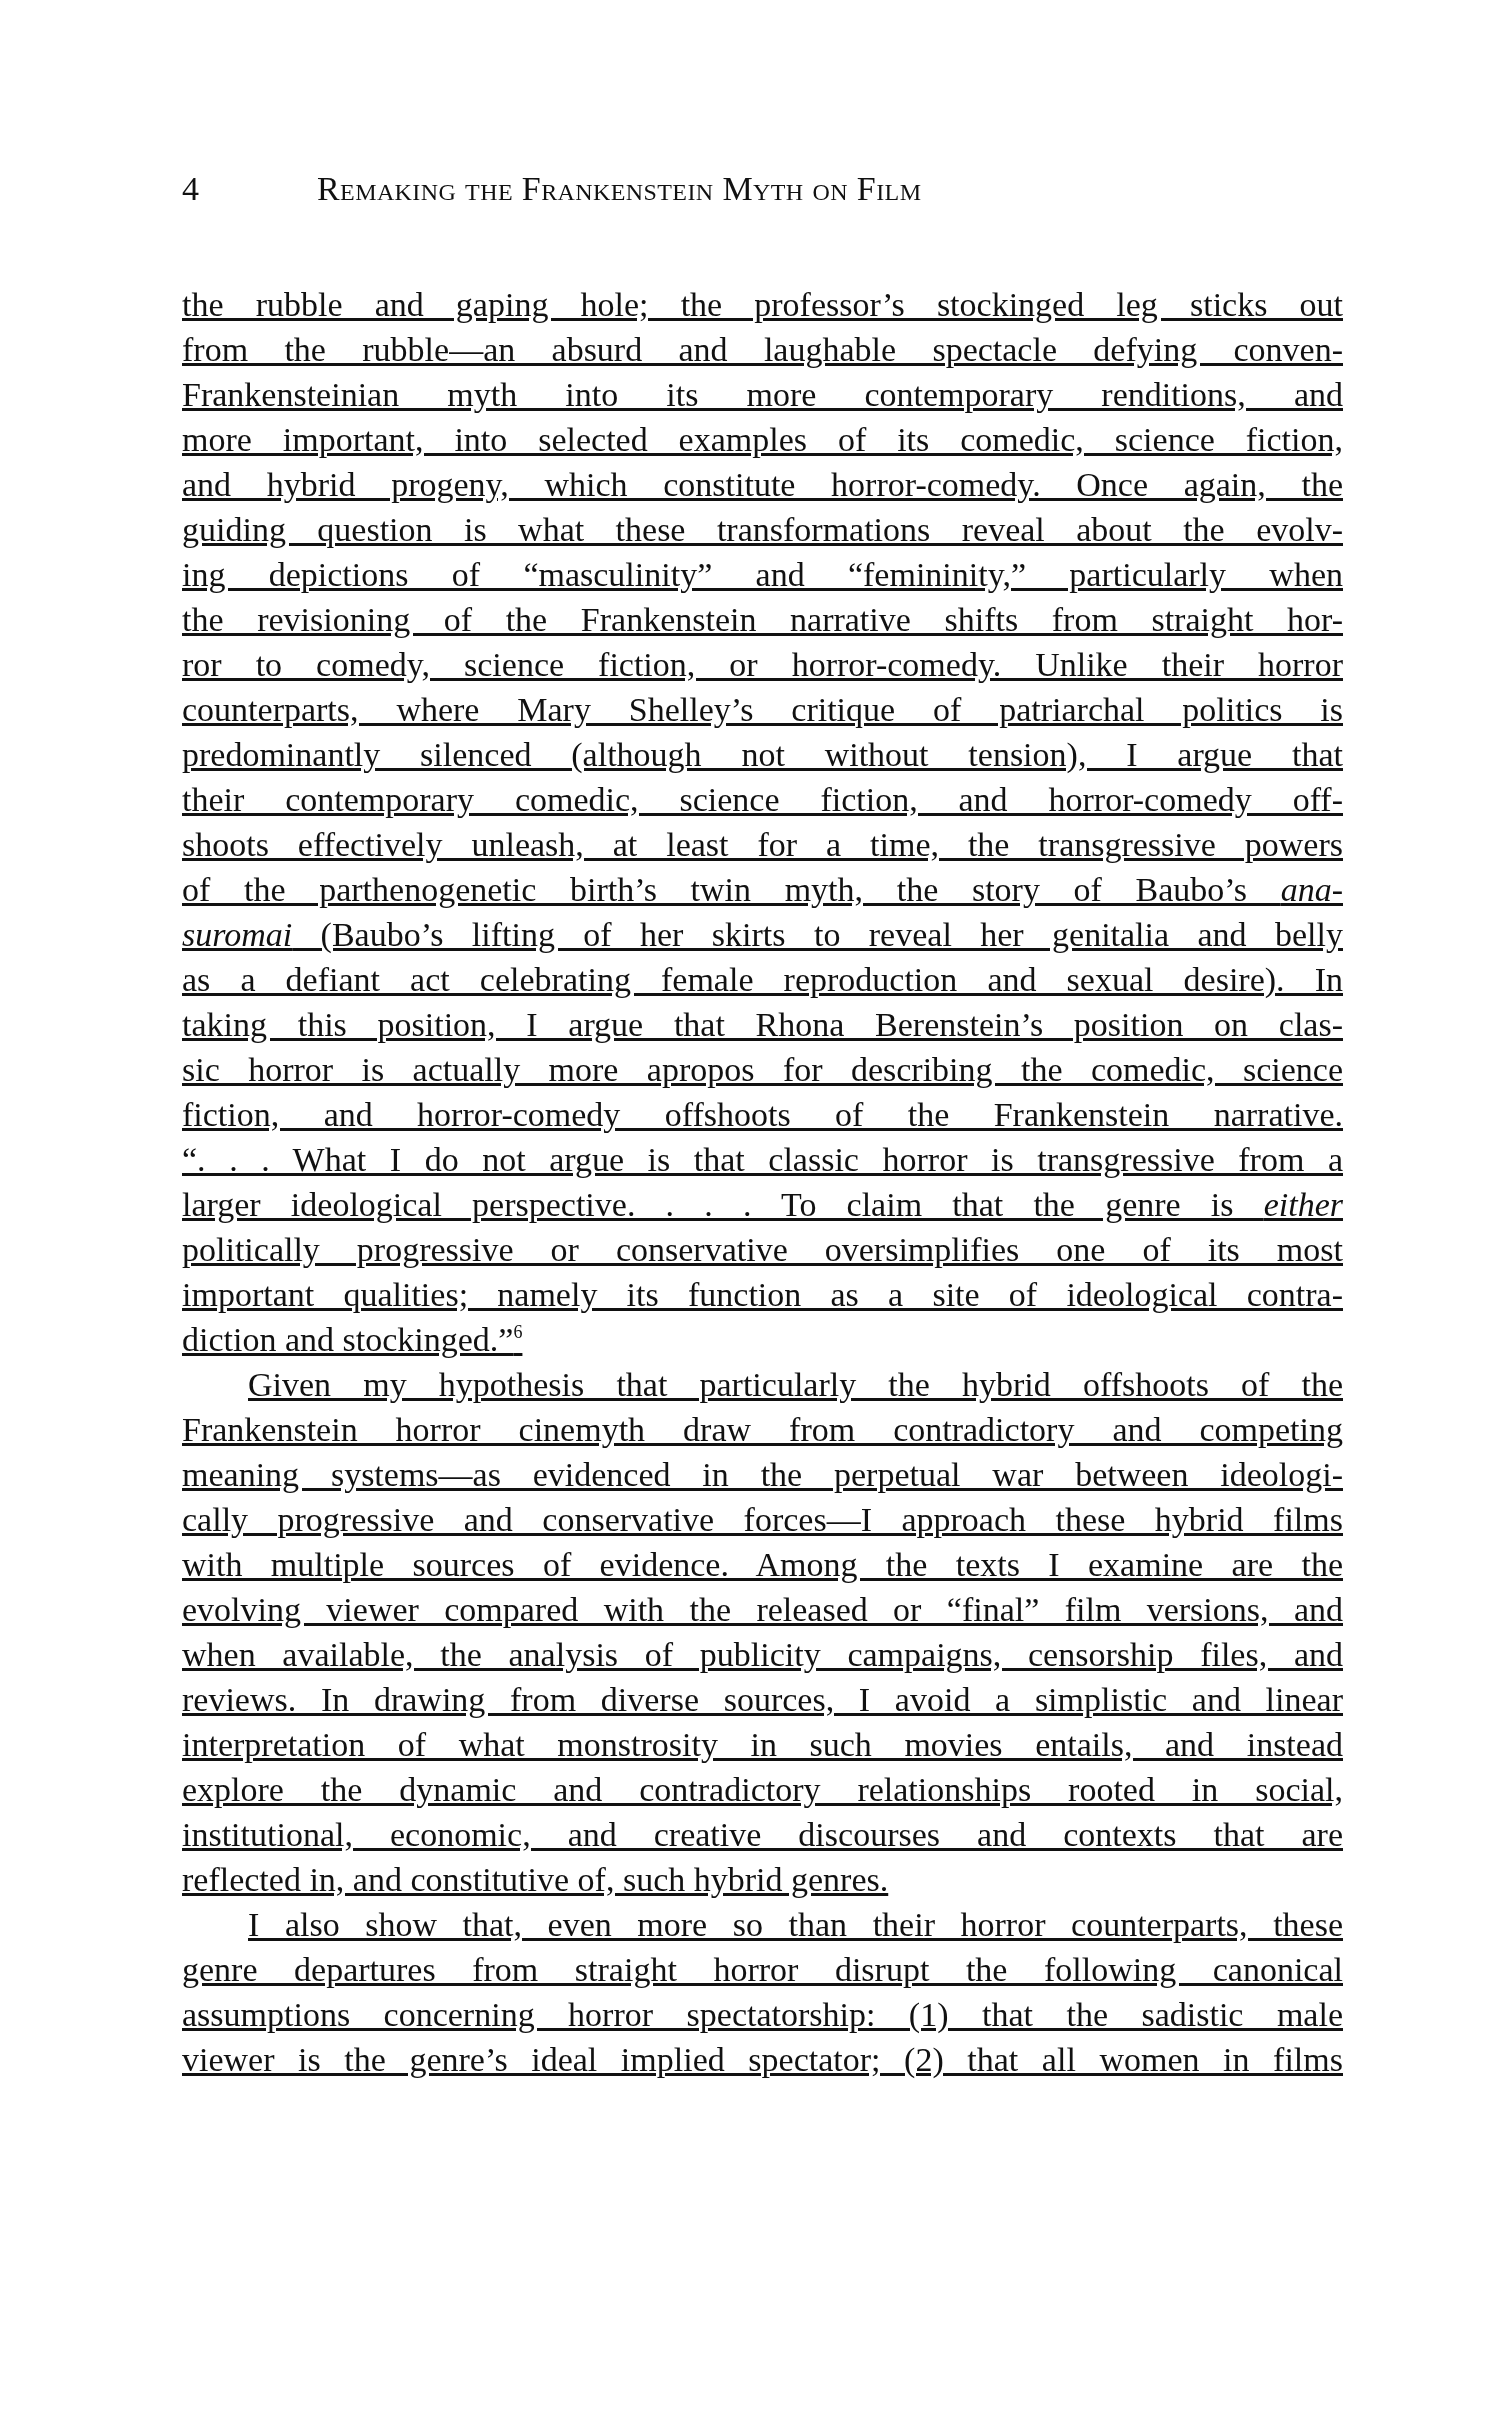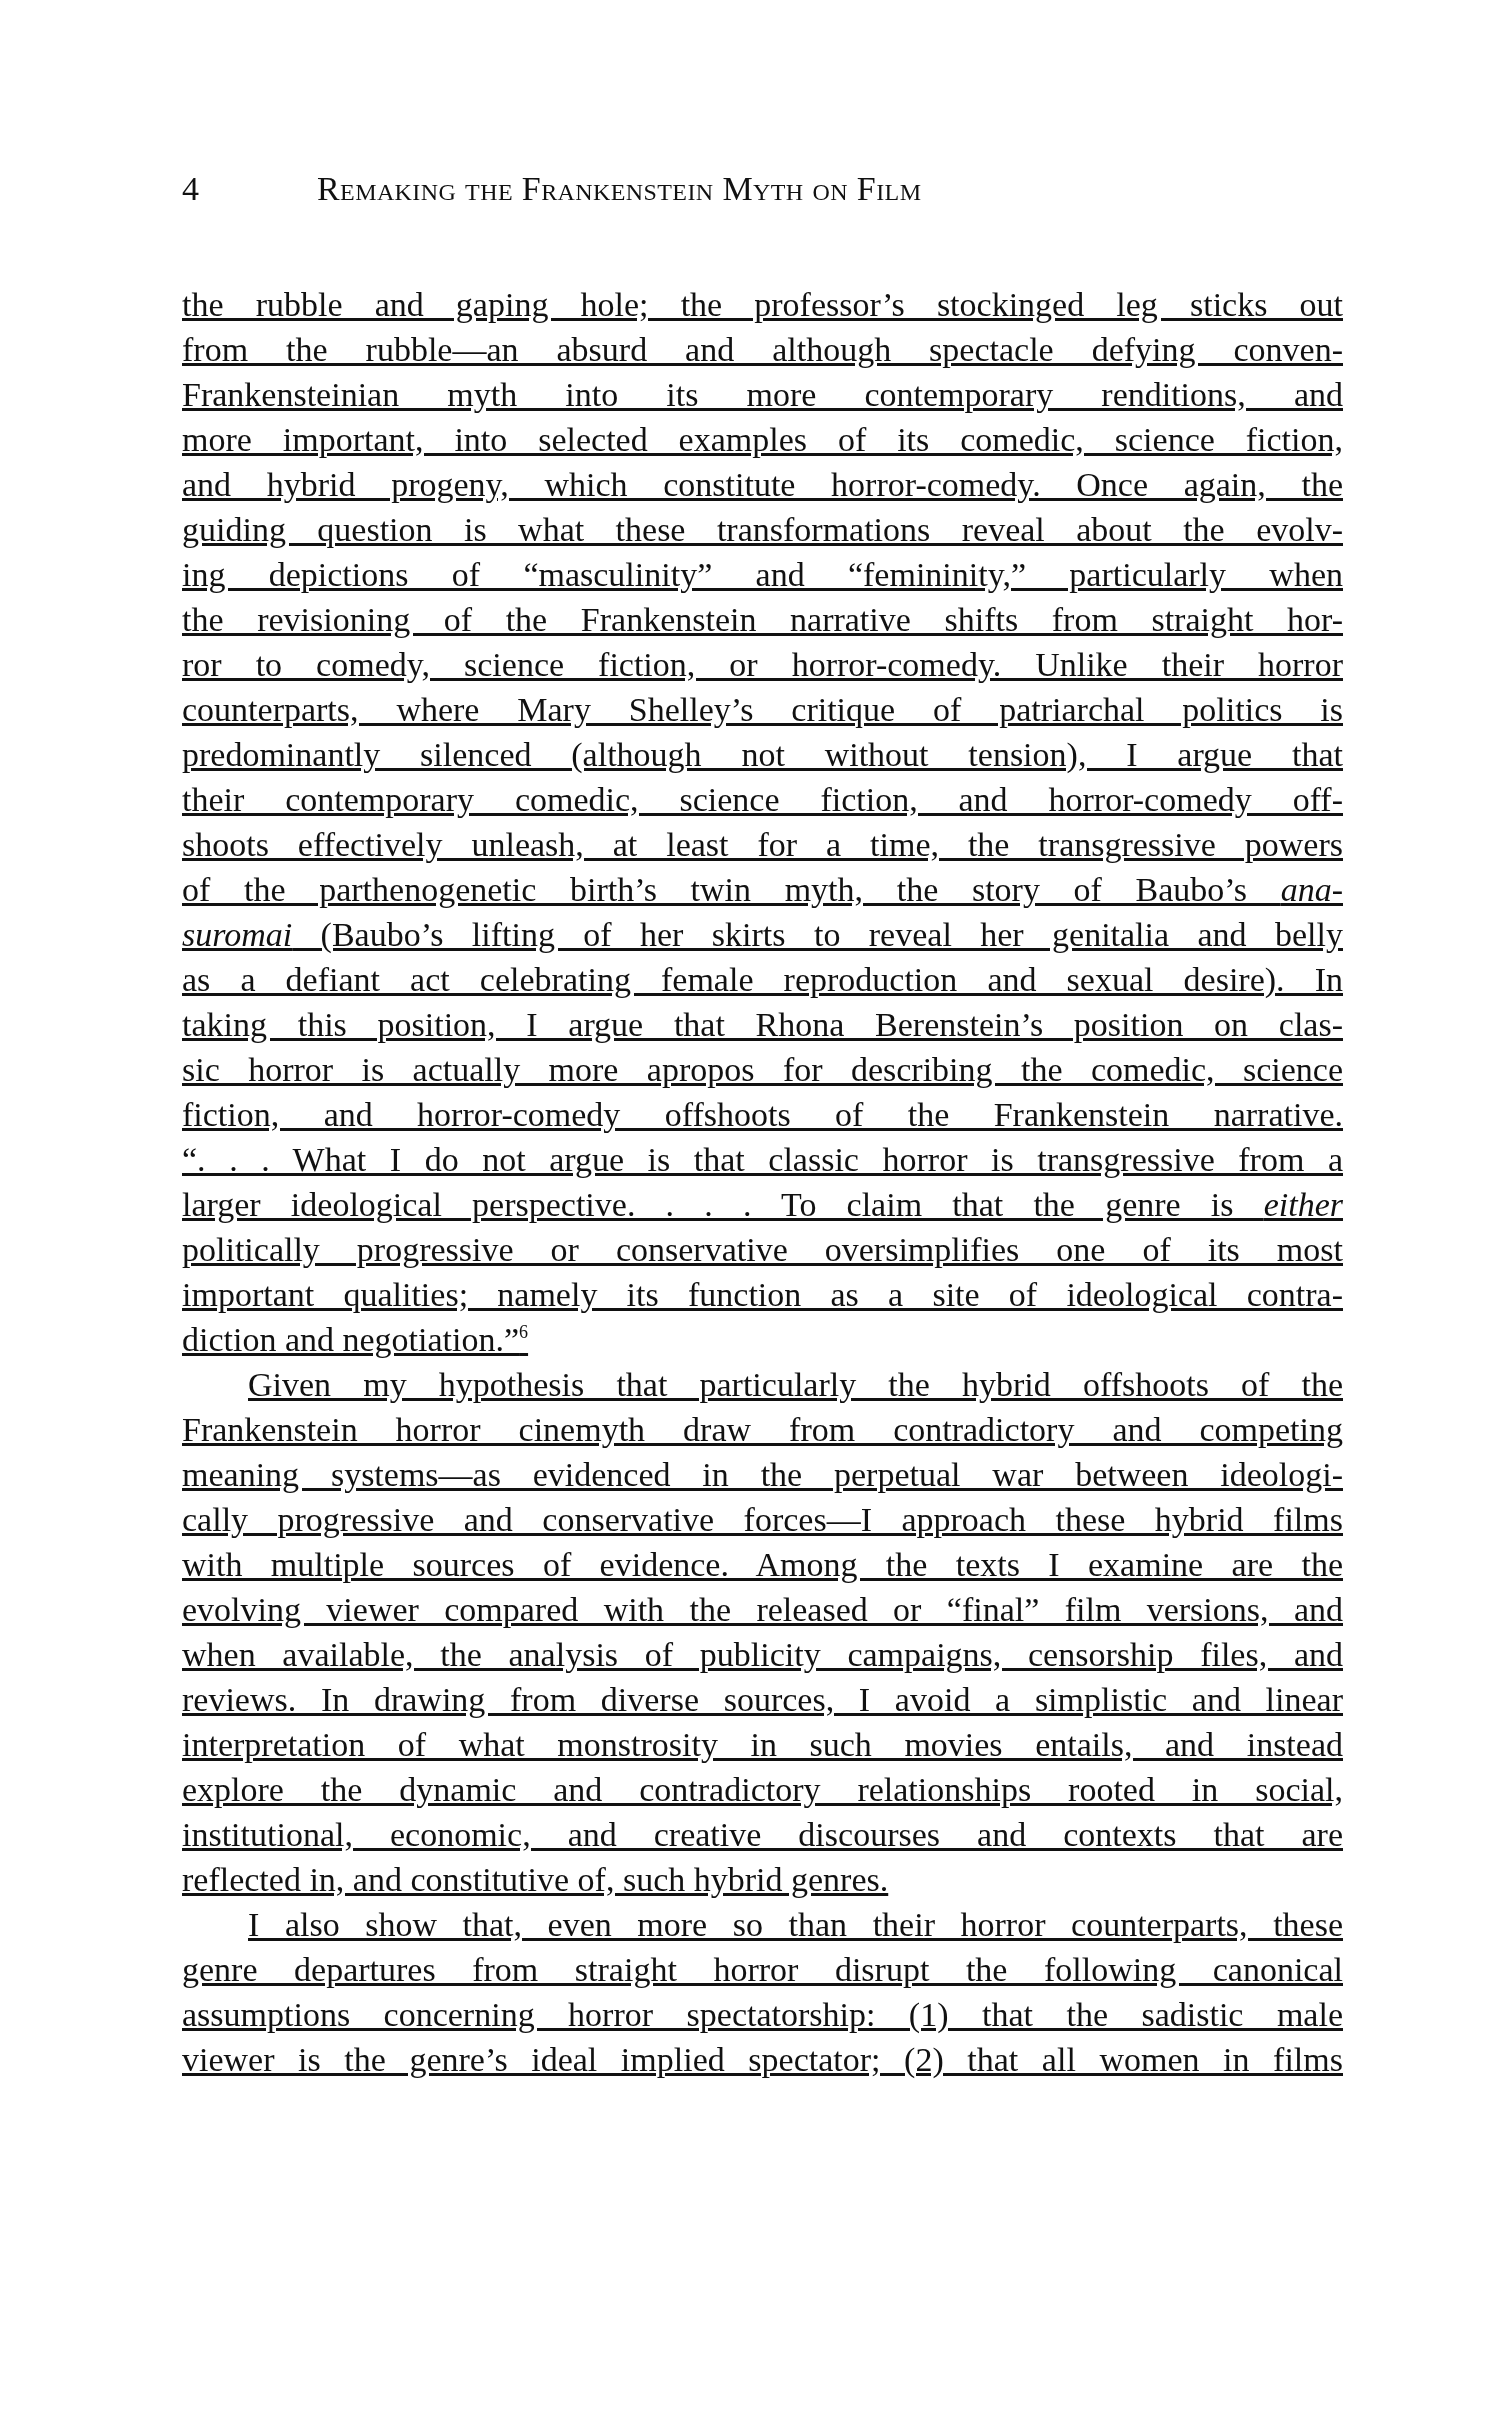--- a/index.html
+++ b/index.html
@@ -22,21 +22,21 @@
 </head>
 <body>
 
 <div class="header">
   <span class="page-num">4</span>
   <span class="running-head">Remaking the Frankenstein Myth on Film</span>
 </div>
 
 <div class="body" id="body-text">
     <div class="line"><span>the rubble and gaping hole; the professor’s stockinged leg sticks out</span></div>
-    <div class="line"><span>from the rubble—an absurd and although spectacle defying conven-</span></div>
+    <div class="line"><span>from the rubble—an absurd and laughable spectacle defying conven-</span></div>
     <div class="line"><span>Frankensteinian myth into its more contemporary renditions, and</span></div>
     <div class="line"><span>more important, into selected examples of its comedic, science fiction,</span></div>
     <div class="line"><span>and hybrid progeny, which constitute horror-comedy. Once again, the</span></div>
     <div class="line"><span>guiding question is what these transformations reveal about the evolv-</span></div>
     <div class="line"><span>ing depictions of “masculinity” and “femininity,” particularly when</span></div>
     <div class="line"><span>the revisioning of the Frankenstein narrative shifts from straight hor-</span></div>
     <div class="line"><span>ror to comedy, science fiction, or horror-comedy. Unlike their horror</span></div>
     <div class="line"><span>counterparts, where Mary Shelley’s critique of patriarchal politics is</span></div>
     <div class="line"><span>predominantly silenced (although not without tension), I argue that</span></div>
     <div class="line"><span>their contemporary comedic, science fiction, and horror-comedy off-</span></div>
@@ -44,21 +44,21 @@
     <div class="line"><span>of the parthenogenetic birth’s twin myth, the story of Baubo’s </span><span class="it">ana-</span></div>
     <div class="line"><span class="it">suromai</span><span> (Baubo’s lifting of her skirts to reveal her genitalia and belly</span></div>
     <div class="line"><span>as a defiant act celebrating female reproduction and sexual desire). In</span></div>
     <div class="line"><span>taking this position, I argue that Rhona Berenstein’s position on clas-</span></div>
     <div class="line"><span>sic horror is actually more apropos for describing the comedic, science</span></div>
     <div class="line"><span>fiction, and horror-comedy offshoots of the Frankenstein narrative.</span></div>
     <div class="line"><span>“. . . What I do not argue is that classic horror is transgressive from a</span></div>
     <div class="line"><span>larger ideological perspective. . . . To claim that the genre is </span><span class="it">either</span></div>
     <div class="line"><span>politically progressive or conservative oversimplifies one of its most</span></div>
     <div class="line"><span>important qualities; namely its function as a site of ideological contra-</span></div>
-    <div class="line last"><span>diction and negotiation.”</span><sup>6</sup></div>
+    <div class="line last"><span>diction and stockinged.”</span><sup>6</sup></div>
     <div class="line indent"><span>Given my hypothesis that particularly the hybrid offshoots of the</span></div>
     <div class="line"><span>Frankenstein horror cinemyth draw from contradictory and competing</span></div>
     <div class="line"><span>meaning systems—as evidenced in the perpetual war between ideologi-</span></div>
     <div class="line"><span>cally progressive and conservative forces—I approach these hybrid films</span></div>
     <div class="line"><span>with multiple sources of evidence. Among the texts I examine are the</span></div>
     <div class="line"><span>evolving viewer compared with the released or “final” film versions, and</span></div>
     <div class="line"><span>when available, the analysis of publicity campaigns, censorship files, and</span></div>
     <div class="line"><span>reviews. In drawing from diverse sources, I avoid a simplistic and linear</span></div>
     <div class="line"><span>interpretation of what monstrosity in such movies entails, and instead</span></div>
     <div class="line"><span>explore the dynamic and contradictory relationships rooted in social,</span></div>

